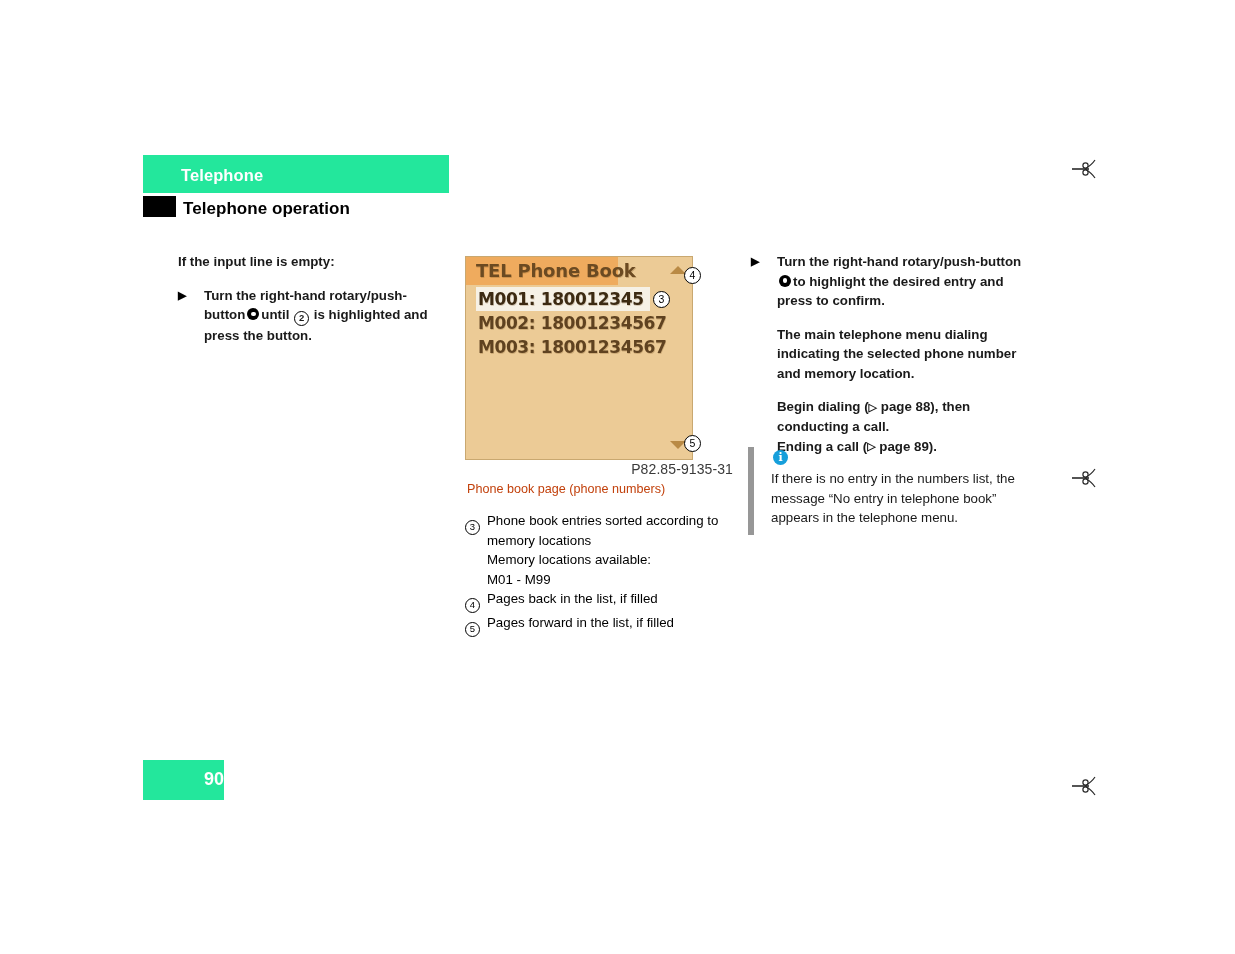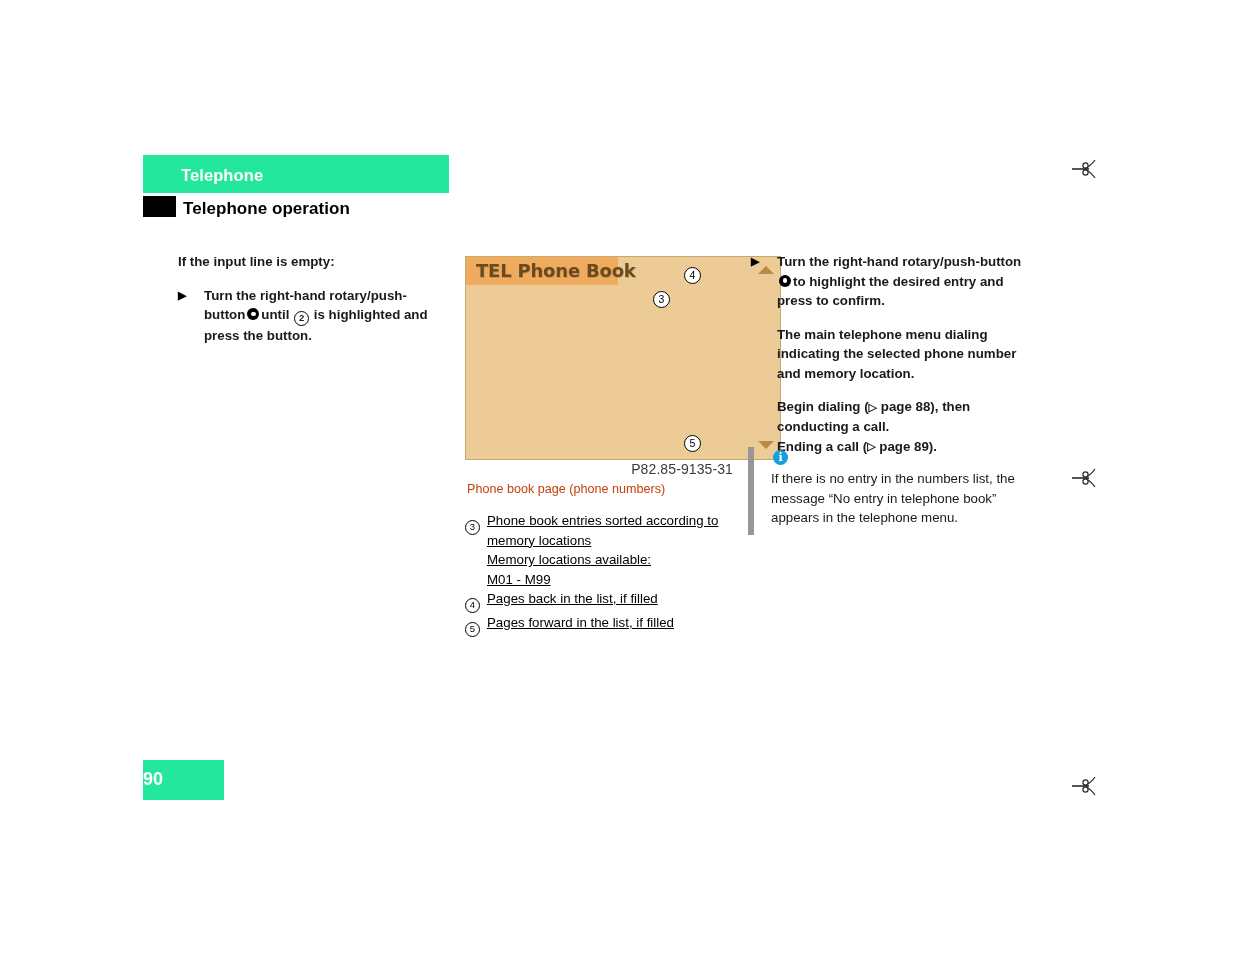--- a/index.html
+++ b/index.html
@@ -126,21 +126,21 @@
     display: inline-block;
     font-size: 11px;
     vertical-align: 0.5px;
   }
 
   
   .figure {
     position: absolute;
     left: 465px;
     top: 256px;
-    width: 316px;
+    width: 228px;
     height: 204px;
     background: #eccb96;
     border: 1px solid #c9a870;
     box-sizing: border-box;
     overflow: hidden;
   }
   .lcd-headerband {
     position: absolute;
     left: 0;
     top: 0;
@@ -253,21 +253,21 @@
   .legend-item {
     display: flex;
     align-items: flex-start;
   }
   .legend-num {
     flex: 0 0 auto;
     width: 22px;
     padding-top: 3px;
   }
   .legend-num .glyph-circnum { margin: 0; }
-  .legend-text { flex: 1 1 auto; text-decoration: underline; }
+  .legend-text { flex: 1 1 auto; }
 
   
   .note {
     position: absolute;
     left: 748px;
     top: 447px;
     width: 280px;
   }
   .note-bar {
     position: absolute;
@@ -309,21 +309,21 @@
     top: 760px;
     width: 81px;
     height: 40px;
     background: #23e79c;
   }
   .page-num {
     position: absolute;
     left: 143px;
     top: 769px;
     width: 81px;
-    text-align: left;
+    text-align: right;
     font-size: 18px;
     font-weight: bold;
     color: #ffffff;
   }
 
   
   .cut-mark {
     position: absolute;
     width: 34px;
     height: 28px;
@@ -356,20 +356,25 @@
       </span>
     </div>
 
 
   </div>
 
   <div class="figure">
     <div class="lcd-headerband"></div>
     <div class="lcd-title">TEL Phone Book</div>
 
+    <div class="lcd-list">
+      <div class="lcd-row selected">M001: 180012345</div>
+      <div class="lcd-row">M002: 18001234567</div>
+      <div class="lcd-row">M003: 18001234567</div>
+    </div>
 
     <div class="lcd-arrow-up"></div>
     <div class="lcd-arrow-down"></div>
   </div>
 
   <div class="callout callout-3">3</div>
   <div class="callout callout-4">4</div>
   <div class="callout callout-5">5</div>
 
   <div class="part-number">P82.85-9135-31</div>

